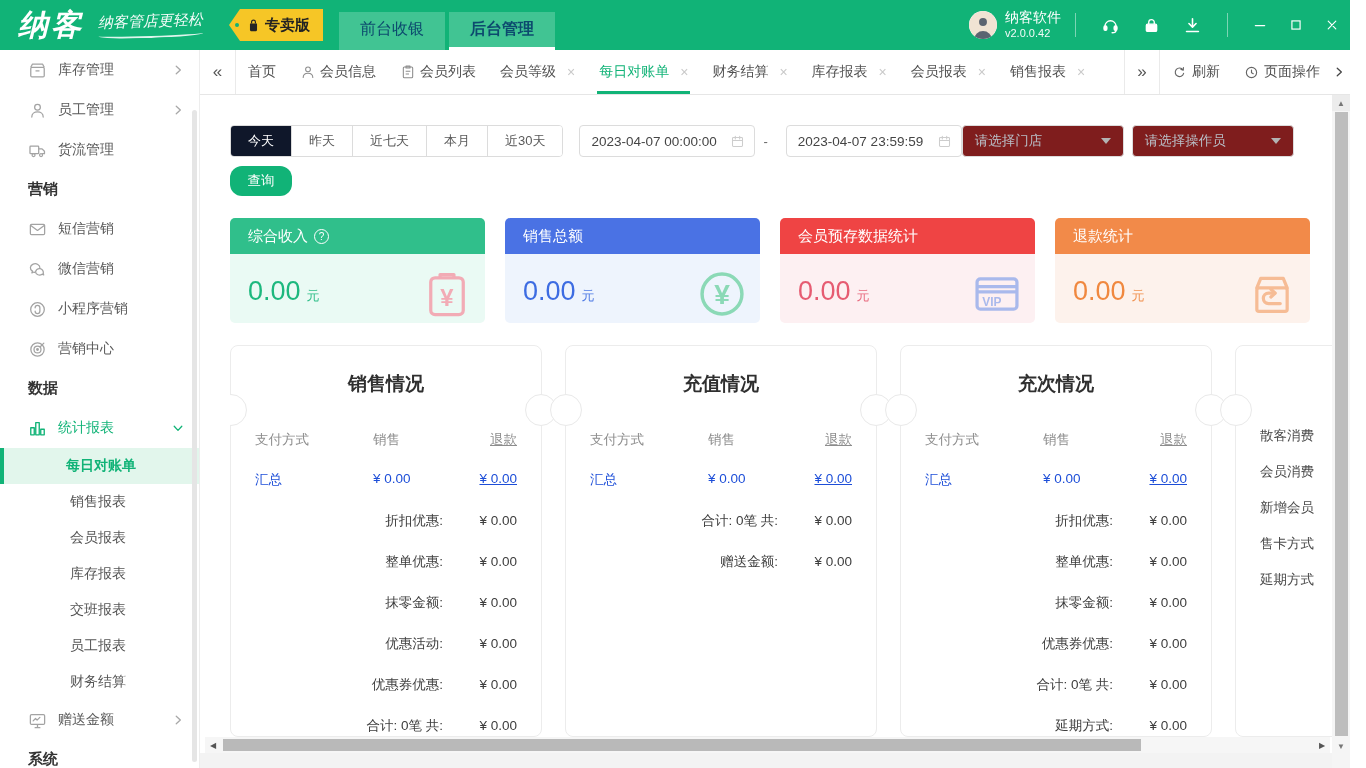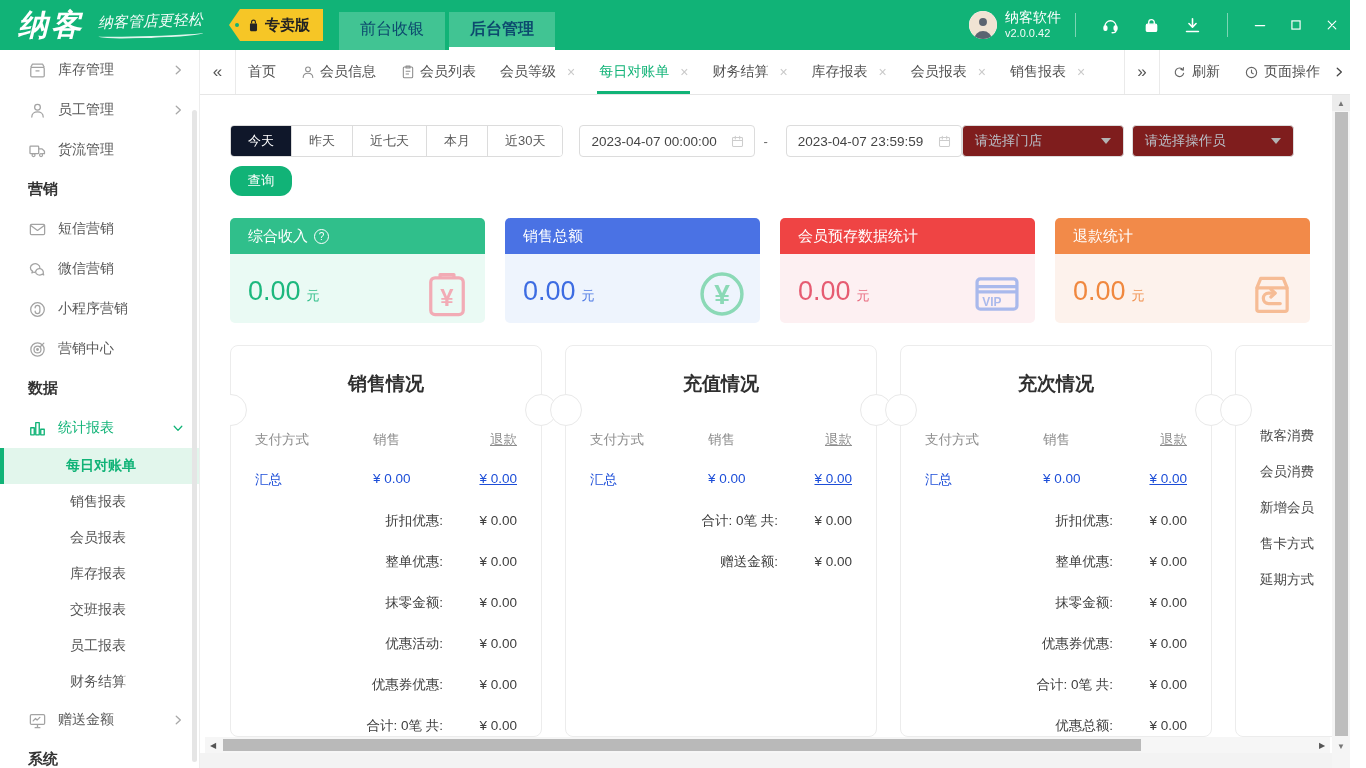--- a/index.html
+++ b/index.html
@@ -621,21 +621,21 @@
                 </div>
                 <div class="p-sum">
          <span class="lab">优惠券优惠:</span>
          <span class="val">¥ 0.00</span>
                 </div>
                 <div class="p-sum">
          <span class="lab">合计: 0笔 共:</span>
          <span class="val">¥ 0.00</span>
                 </div>
                 <div class="p-sum">
-         <span class="lab">优惠总额:</span>
+         <span class="lab">延期方式:</span>
          <span class="val">¥ 0.00</span>
                 </div>
               </div>
               <div class="panel">
                 <div class="p-labels">
                   <div class="p-label">散客消费</div>
                   <div class="p-label">会员消费</div>
                   <div class="p-label">新增会员</div>
                   <div class="p-label">售卡方式</div>
                   <div class="p-label">延期方式</div>

